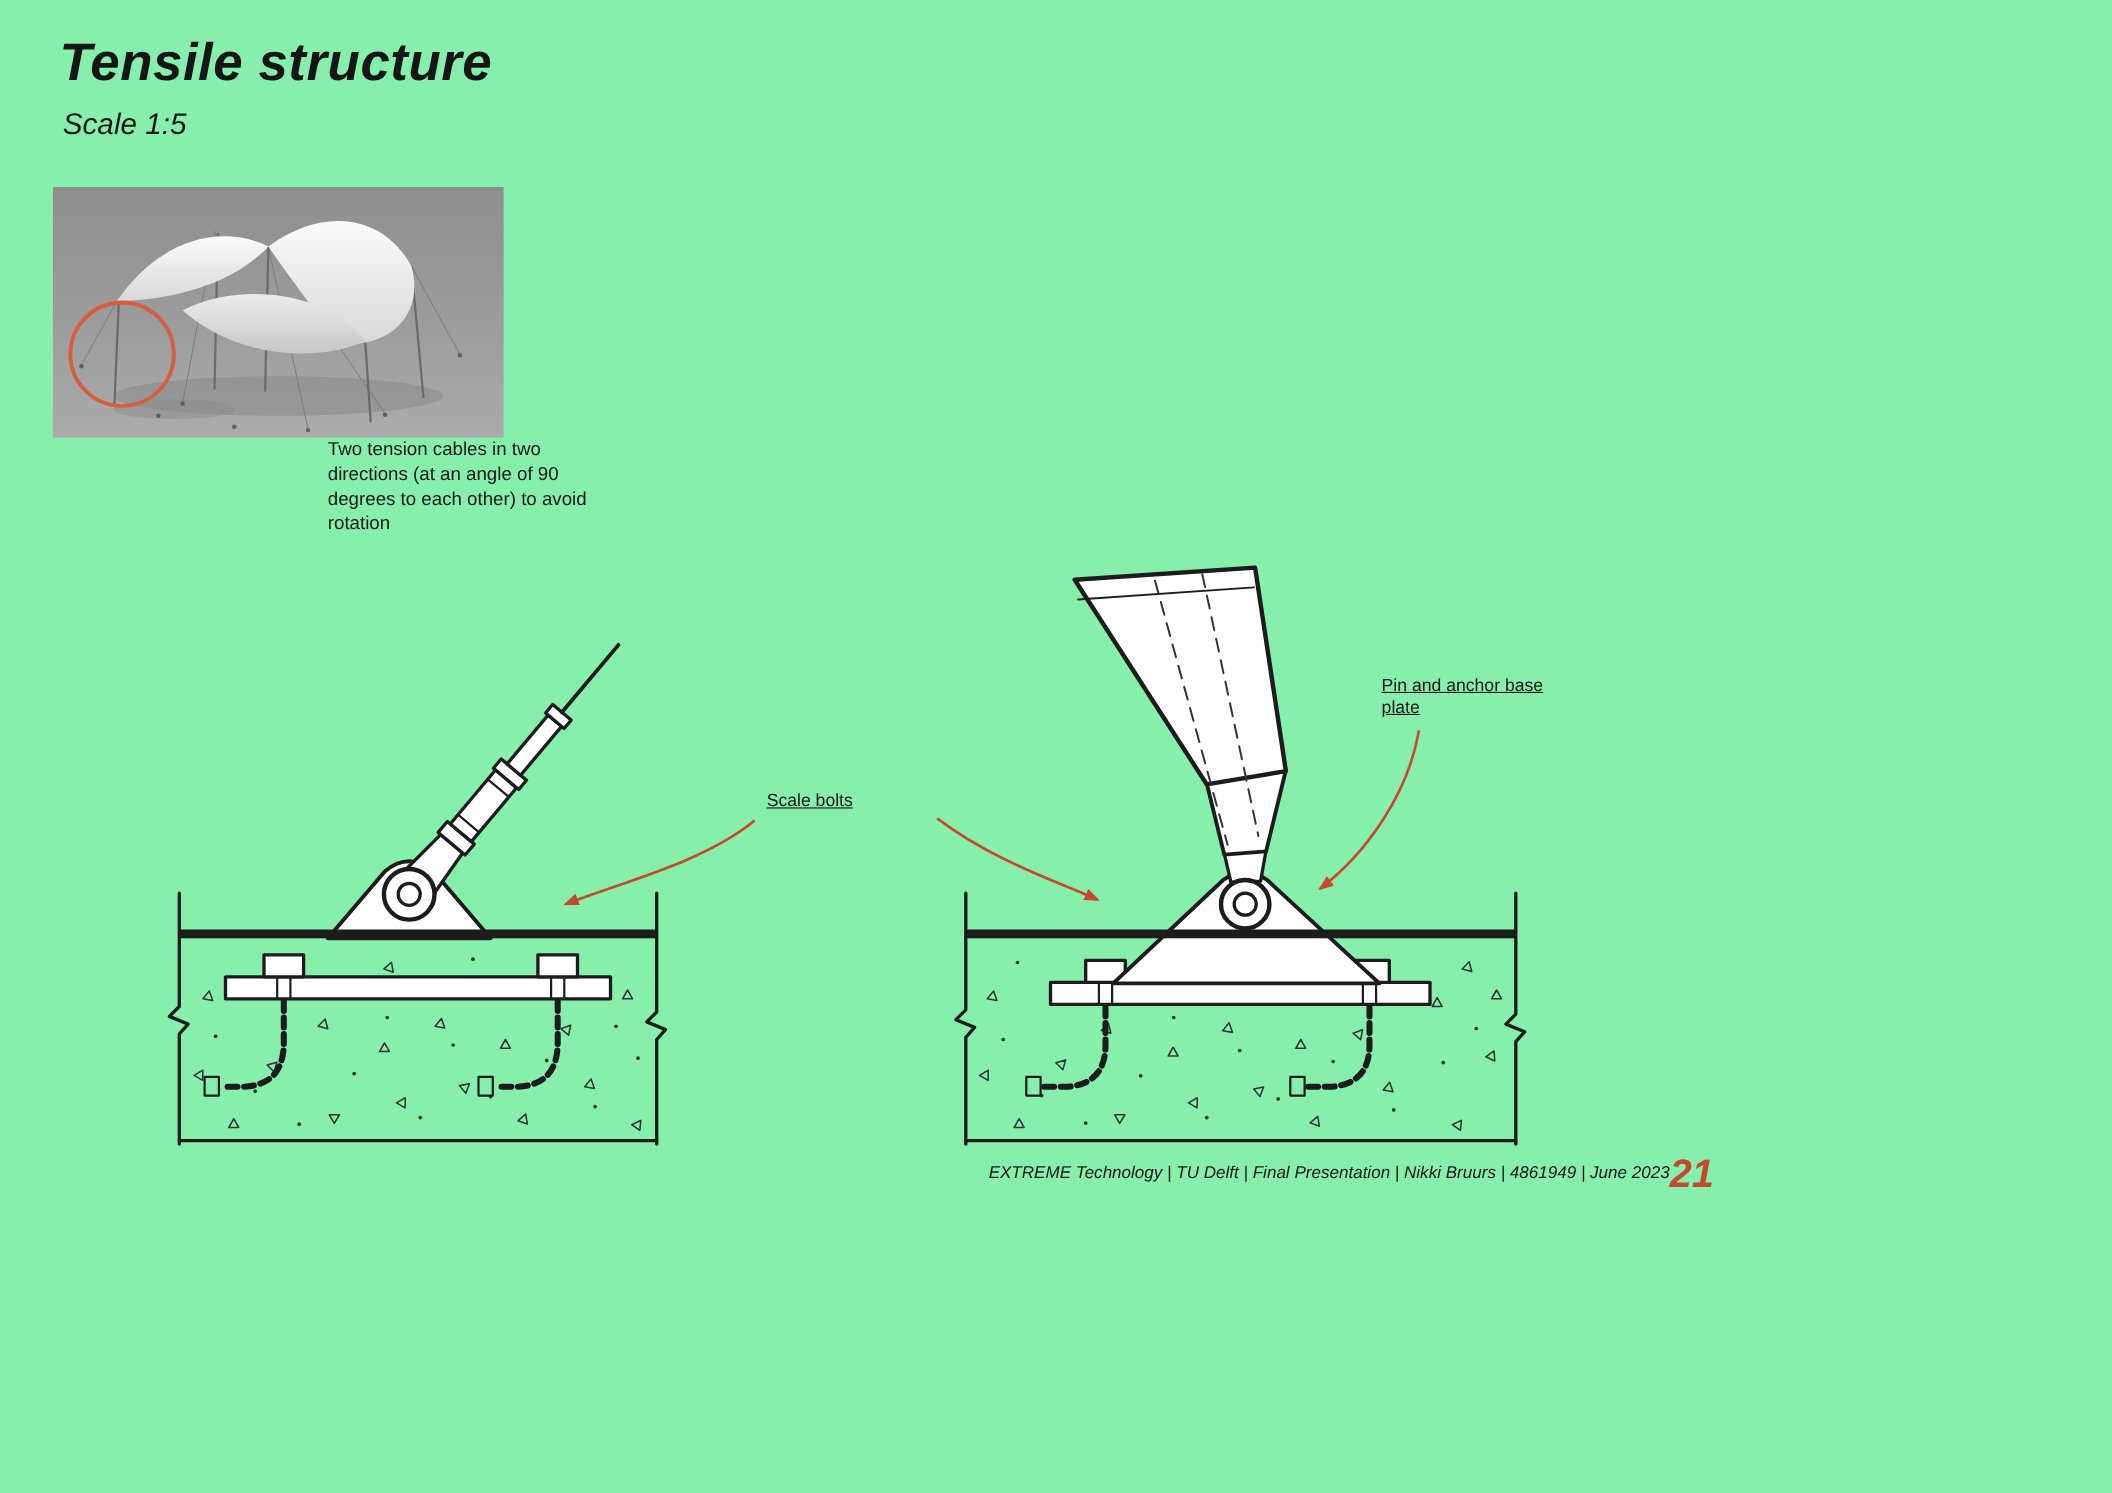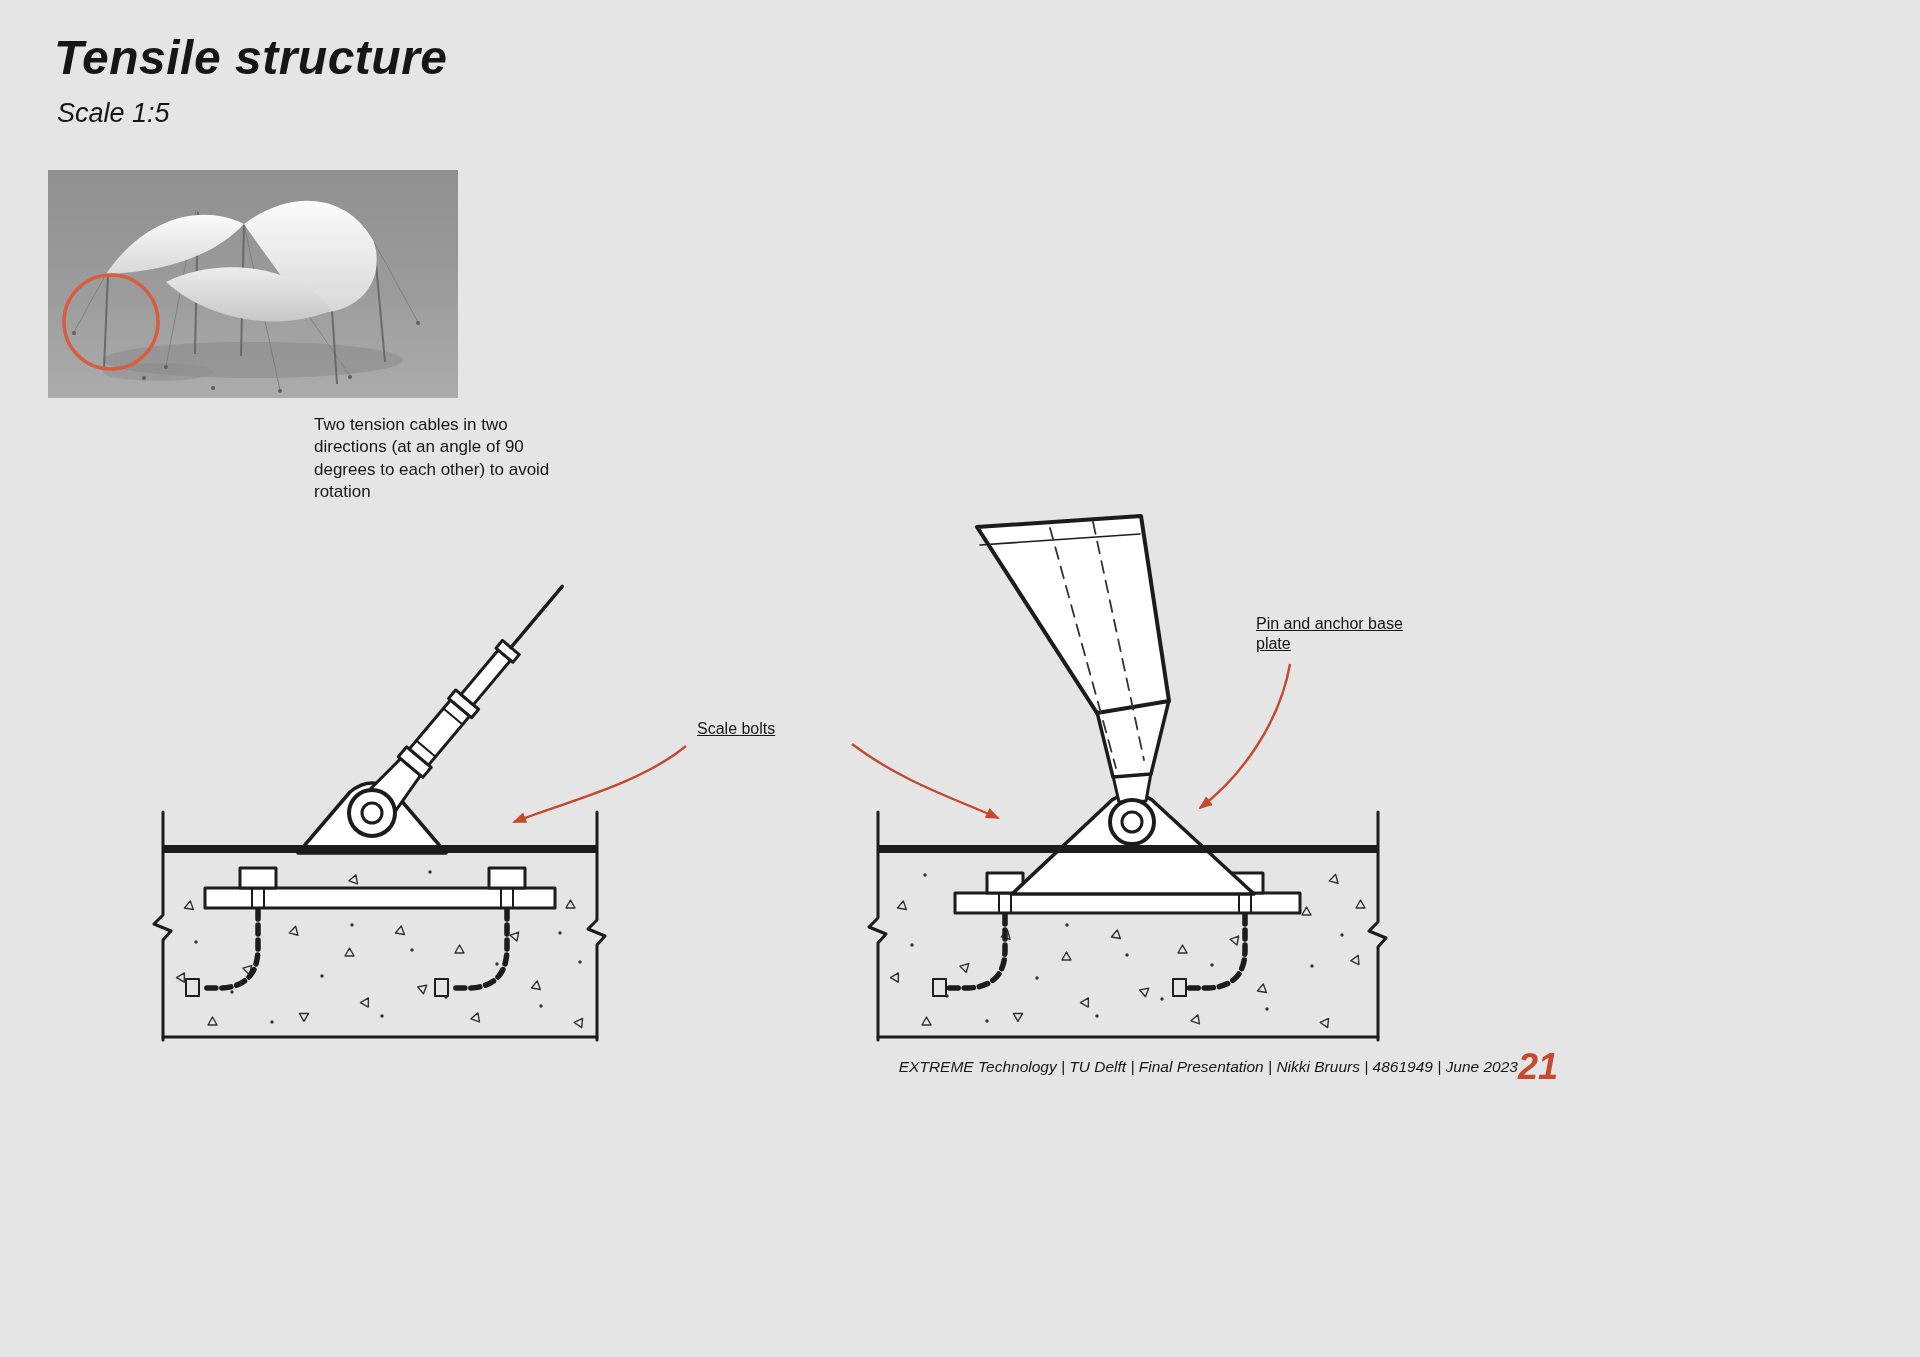--- a/index.html
+++ b/index.html
@@ -6,38 +6,38 @@
     --color-accent:#c5492c;
     --color-highlight:#d85c3e;
     --color-ink:#161616;
   }
   *{box-sizing:border-box;}
   html,body{margin:0;padding:0;}
   body{
     width:1920px;height:1357px;background:#ffffff;
     font-family:"Liberation Sans", sans-serif;color:var(--color-ink);
   }
-  .slide{position:relative;width:1920px;height:1357px;background:#e5e5e5;overflow:hidden;}
+  .slide{position:relative;width:1920px;height:1357px;background:#86efac;overflow:hidden;}
 
   .title{
     position:absolute;left:54px;top:30px;margin:0;
     font-size:48px;font-weight:bold;font-style:italic;letter-spacing:0.5px;
   }
   .subtitle{
     position:absolute;left:57px;top:98px;
     font-size:27px;font-style:italic;text-align:right;
   }
 
   .photo{
     position:absolute;left:48px;top:170px;width:410px;height:228px;margin:0;
   }
   .photo svg{display:block;}
 
   .caption{
-    position:absolute;left:298px;top:398px;width:252px;margin:16px;
+    position:absolute;left:298px;top:398px;width:252px;margin:0;
     font-size:17px;line-height:1.32;
   }
 
   .drawings{
     position:absolute;left:0;top:0;width:1920px;height:1357px;
   }
 
   .label{position:absolute;font-size:16px;line-height:1.25;text-decoration:underline;}
   .label-anchor{left:697px;top:719px;white-space:nowrap;}
   .label-pin{left:1256px;top:614px;width:150px;}

